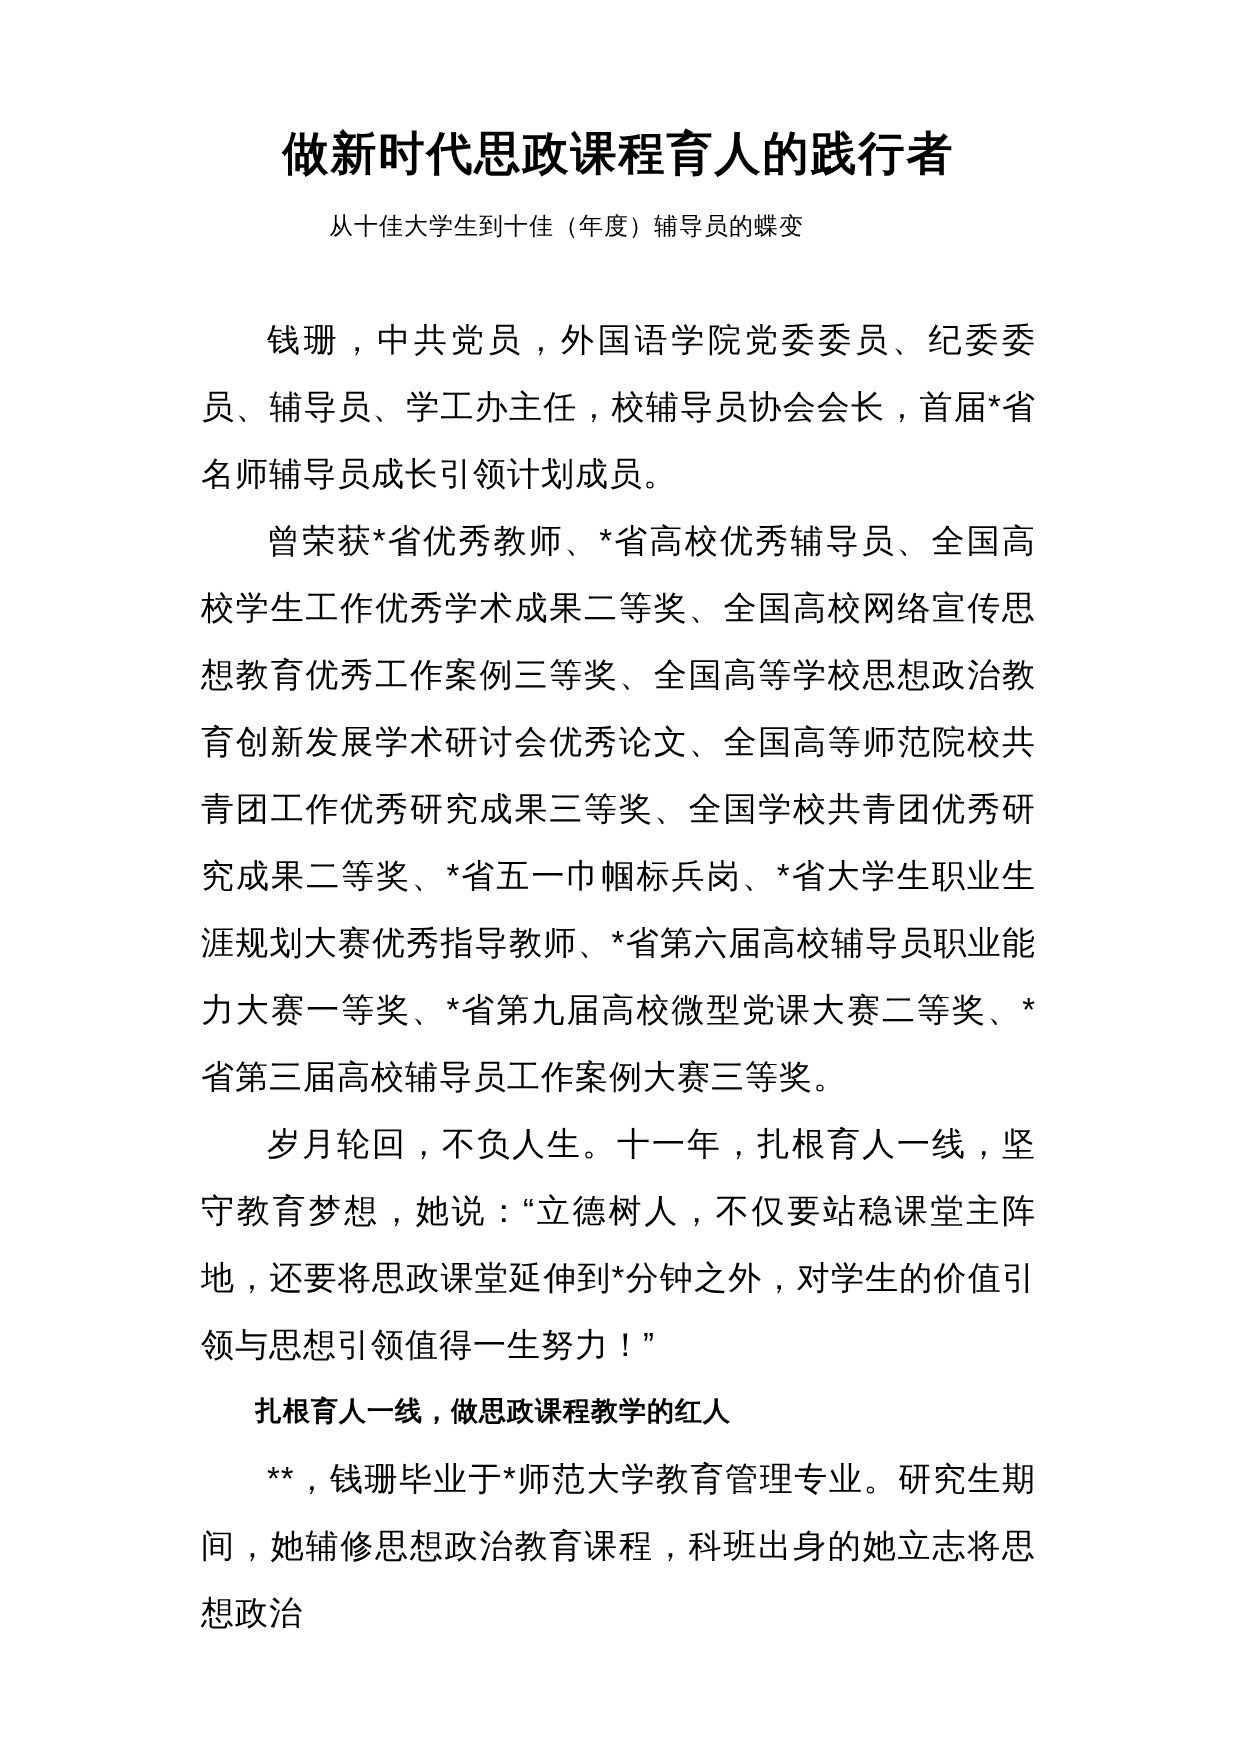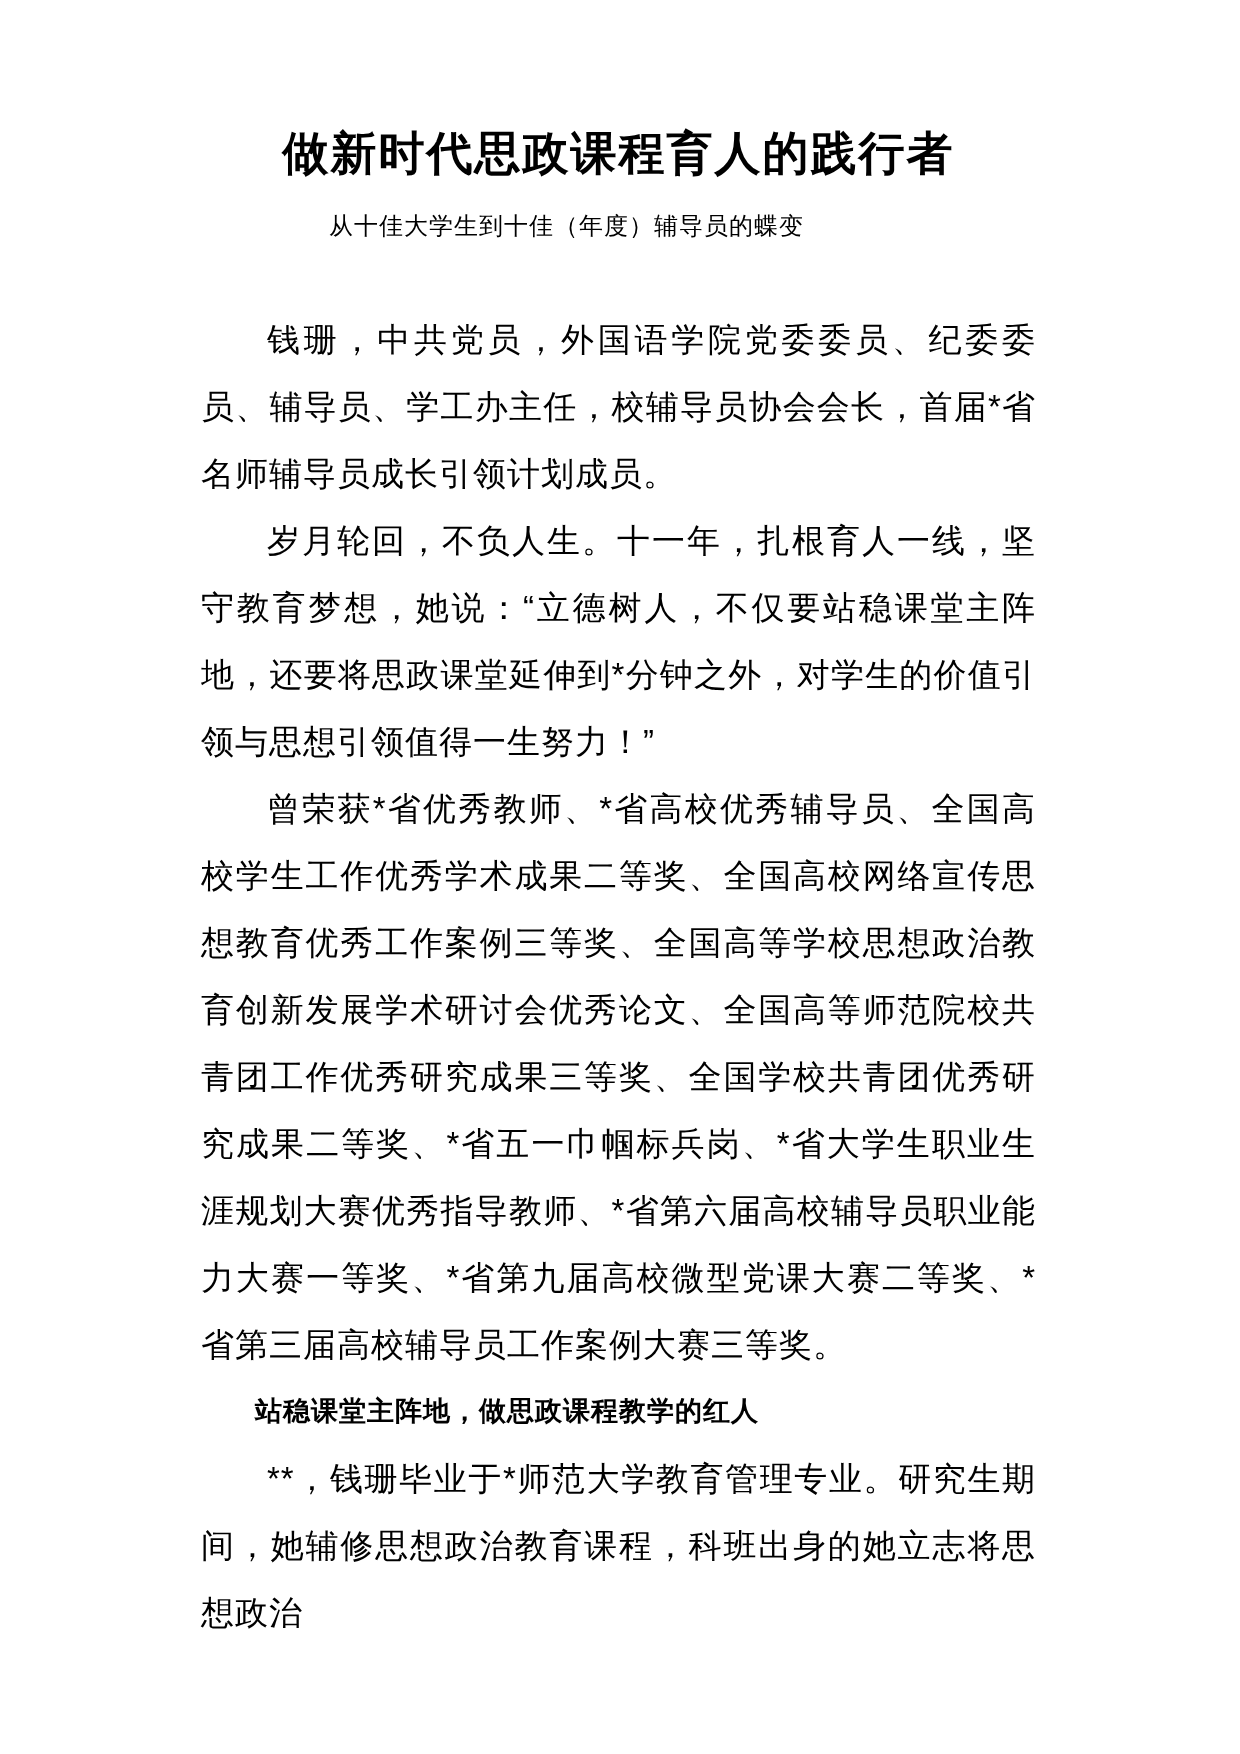--- a/index.html
+++ b/index.html
@@ -71,23 +71,23 @@
 <div class="page">
 
   <h1 class="doc-title">做新时代思政课程育人的践行者</h1>
 
   <h2 class="doc-subtitle">从十佳大学生到十佳（年度）辅导员的蝶变</h2>
 
   <div class="doc-body first">
 
     <p class="body-paragraph">钱珊，中共党员，外国语学院党委委员、纪委委员、辅导员、学工办主任，校辅导员协会会长，首届*省名师辅导员成长引领计划成员。</p>
 
+    <p class="body-paragraph">曾荣获*省优秀教师、*省高校优秀辅导员、全国高校学生工作优秀学术成果二等奖、全国高校网络宣传思想教育优秀工作案例三等奖、全国高等学校思想政治教育创新发展学术研讨会优秀论文、全国高等师范院校共青团工作优秀研究成果三等奖、全国学校共青团优秀研究成果二等奖、*省五一巾帼标兵岗、*省大学生职业生涯规划大赛优秀指导教师、*省第六届高校辅导员职业能力大赛一等奖、*省第九届高校微型党课大赛二等奖、*省第三届高校辅导员工作案例大赛三等奖。</p>
+
     <p class="body-paragraph">岁月轮回，不负人生。十一年，扎根育人一线，坚守教育梦想，她说：“立德树人，不仅要站稳课堂主阵地，还要将思政课堂延伸到*分钟之外，对学生的价值引领与思想引领值得一生努力！”</p>
 
-    <p class="body-paragraph">曾荣获*省优秀教师、*省高校优秀辅导员、全国高校学生工作优秀学术成果二等奖、全国高校网络宣传思想教育优秀工作案例三等奖、全国高等学校思想政治教育创新发展学术研讨会优秀论文、全国高等师范院校共青团工作优秀研究成果三等奖、全国学校共青团优秀研究成果二等奖、*省五一巾帼标兵岗、*省大学生职业生涯规划大赛优秀指导教师、*省第六届高校辅导员职业能力大赛一等奖、*省第九届高校微型党课大赛二等奖、*省第三届高校辅导员工作案例大赛三等奖。</p>
-
-    <h3 class="section-heading">站稳课堂主阵地，做思政课程教学的红人</h3>
+    <h3 class="section-heading">扎根育人一线，做思政课程教学的红人</h3>
 
     <p class="body-paragraph">**，钱珊毕业于*师范大学教育管理专业。研究生期间，她辅修思想政治教育课程，科班出身的她立志将思想政治</p>
 
   </div>
 
 </div>
 
 </body></html>

